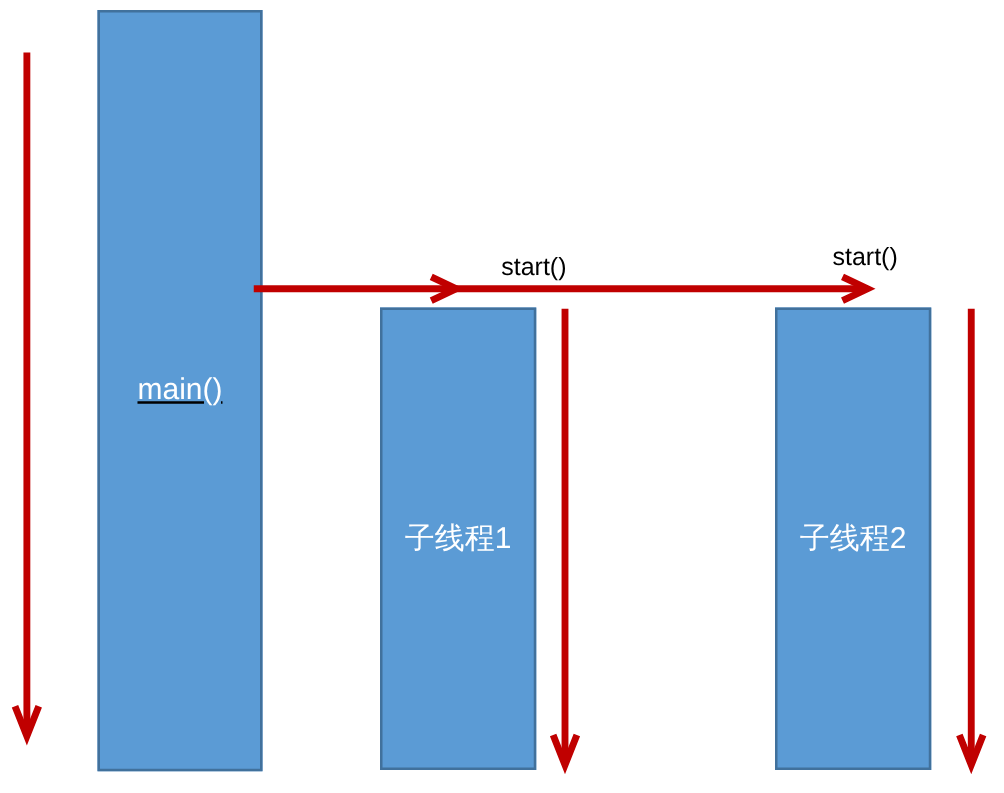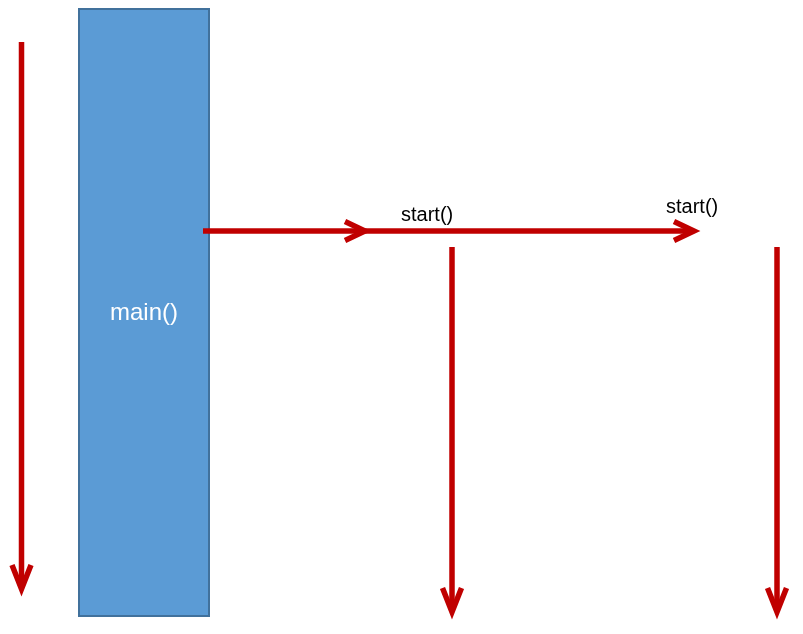--- a/index.html
+++ b/index.html
@@ -17,21 +17,21 @@
   }
   .bar {
     position: absolute;
     background: var(--bar-fill, #5B9BD5);
     border: 2px solid var(--bar-border, #41719C);
     box-sizing: border-box;
     display: flex;
     align-items: center;
     justify-content: center;
   }
-  .bar-main   { left: 78px;  top: 8px;   width: 132px; height: 609px; }
+  .bar-main   { left: 78px;  top: 8px;   width: 132px; height: 609px; text-decoration: underline; }
   .bar-child1 { left: 304px; top: 246px; width: 125px; height: 370px; }
   .bar-child2 { left: 620px; top: 246px; width: 125px; height: 370px; }
   .bar-label {
     color: var(--bar-label-color, #ffffff);
     font-size: 24px;
     line-height: 1.2;
     white-space: nowrap;
     user-select: none;
   }
   .arrows-layer {
@@ -62,21 +62,27 @@
 </style>
 </head>
 <body style="background: rgb(255, 255, 255);">
 
 <div class="canvas">
 
   <div class="bar bar-main">
     <span class="bar-label">main()</span>
   </div>
 
+  <div class="bar bar-child1">
+    <span class="bar-label">子线程1</span>
+  </div>
 
+  <div class="bar bar-child2">
+    <span class="bar-label">子线程2</span>
+  </div>
 
   <svg class="arrows-layer" viewBox="0 0 803 634" xmlns="http://www.w3.org/2000/svg" aria-hidden="true">
 
     <g>
       <path class="arrow-path" d="M 21.5 42 L 21.5 588"></path>
       <path class="arrow-path" d="M 12 565 L 21.5 589 L 31 565"></path>
     </g>
 
     <g>
       <path class="arrow-path" d="M 203 231 L 692 231"></path>

